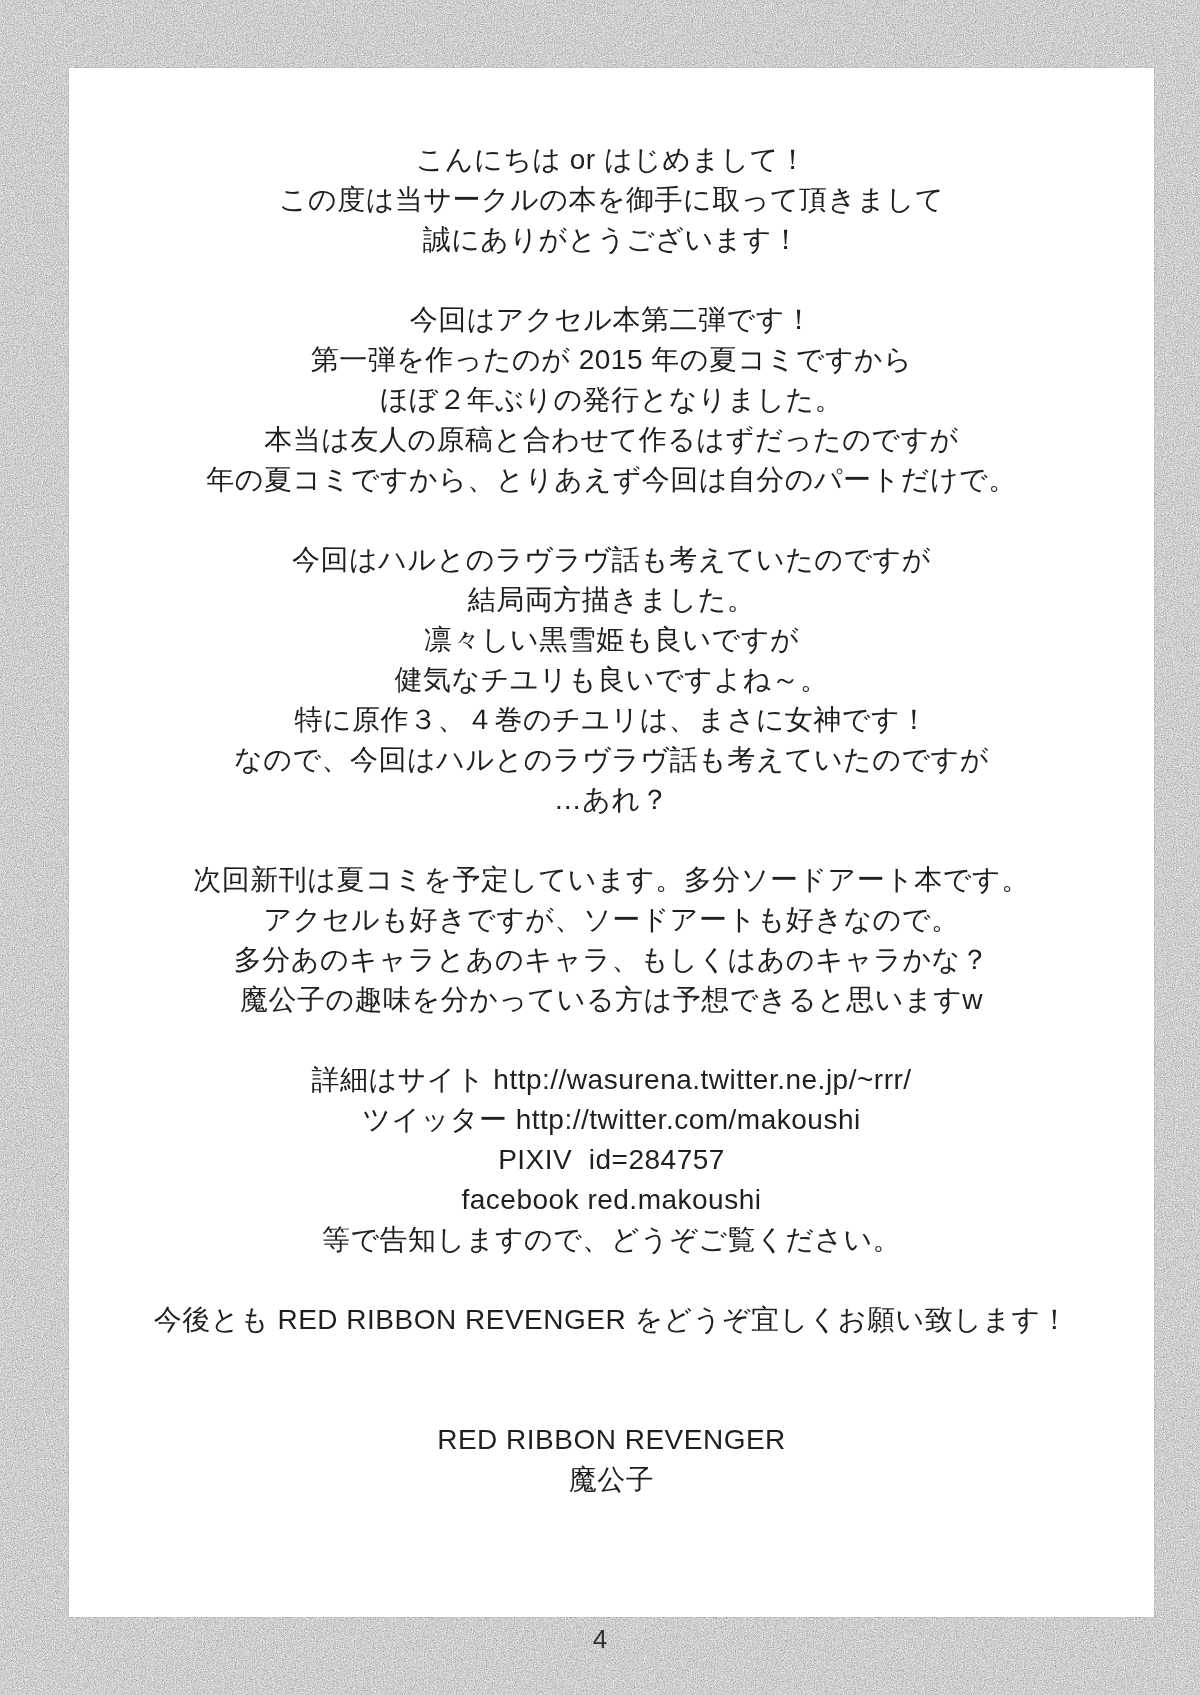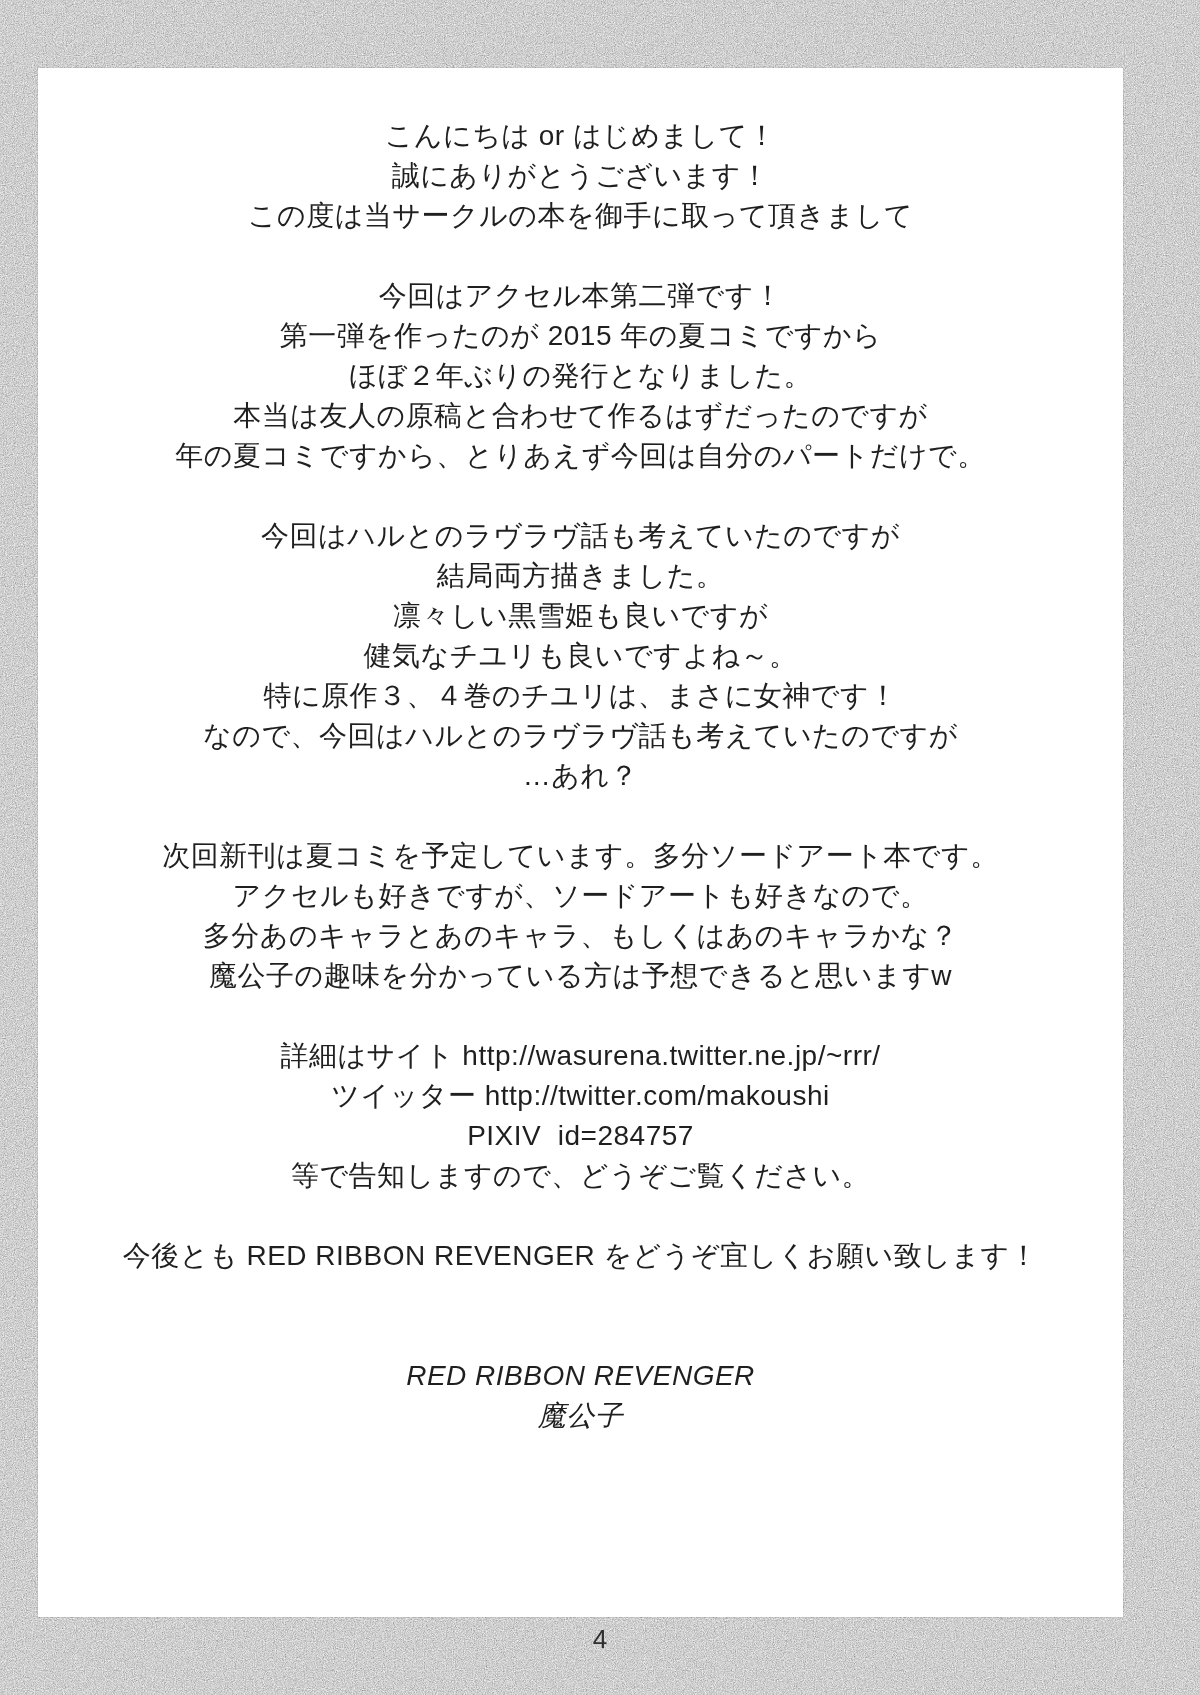--- a/index.html
+++ b/index.html
@@ -11,39 +11,39 @@
     background: #9a9a9a;
     font-family: "Liberation Sans", "DejaVu Sans", sans-serif;
   }
   .noise-svg {
     position: absolute;
     left: 0; top: 0;
     display: block;
   }
   .paper {
     position: absolute;
-    left: 38px;
+    left: 69px;
     top: 68px;
     width: 1085px;
     height: 1549px;
     background: #ffffff;
     box-sizing: border-box;
-    padding-top: 48px;
+    padding-top: 72px;
     text-align: center;
     color: #1f1f1f;
     box-shadow: 0 0 0 1px rgba(0,0,0,0.06);
   }
   .line {
     font-size: 28px;
     line-height: 40px;
     white-space: pre-wrap;
     letter-spacing: 0.5px;
   }
   .para + .para { margin-top: 40px; text-align: center; }
-  .para.signature { margin-top: 80px; font-style: italic; }
+  .para.signature { margin-top: 80px; }
   .page-number {
     position: absolute;
     left: 0;
     top: 1624px;
     width: 1200px;
     text-align: center;
     font-size: 26px;
     line-height: 30px;
     color: #2e2e2e;
   }
@@ -67,22 +67,22 @@
       </filter>
     </defs>
     <rect width="1200" height="1695" fill="#9a9a9a"></rect>
     <rect width="1200" height="1695" filter="url(#grainF)"></rect>
   </svg>
 
   <div class="paper">
     <div>
         <div class="para">
           <div class="line">こんにちは or はじめまして！</div>
+          <div class="line">この度は当サークルの本を御手に取って頂きまして</div>
           <div class="line">誠にありがとうございます！</div>
-          <div class="line">この度は当サークルの本を御手に取って頂きまして</div>
         </div>
         <div class="para">
           <div class="line">今回はアクセル本第二弾です！</div>
           <div class="line">第一弾を作ったのが 2015 年の夏コミですから</div>
           <div class="line">ほぼ２年ぶりの発行となりました。</div>
           <div class="line">本当は友人の原稿と合わせて作るはずだったのですが</div>
           <div class="line">年の夏コミですから、とりあえず今回は自分のパートだけで。</div>
         </div>
         <div class="para">
           <div class="line">今回はハルとのラヴラヴ話も考えていたのですが</div>
@@ -96,20 +96,21 @@
         <div class="para">
           <div class="line">次回新刊は夏コミを予定しています。多分ソードアート本です。</div>
           <div class="line">アクセルも好きですが、ソードアートも好きなので。</div>
           <div class="line">多分あのキャラとあのキャラ、もしくはあのキャラかな？</div>
           <div class="line">魔公子の趣味を分かっている方は予想できると思いますw</div>
         </div>
         <div class="para">
           <div class="line">詳細はサイト http://wasurena.twitter.ne.jp/~rrr/</div>
           <div class="line">ツイッター http://twitter.com/makoushi</div>
           <div class="line">PIXIV  id=284757</div>
+          <div class="line">facebook red.makoushi</div>
           <div class="line">等で告知しますので、どうぞご覧ください。</div>
         </div>
         <div class="para">
           <div class="line">今後とも RED RIBBON REVENGER をどうぞ宜しくお願い致します！</div>
         </div>
         <div class="para signature">
           <div class="line">RED RIBBON REVENGER</div>
           <div class="line">魔公子</div>
         </div>
       </div>

